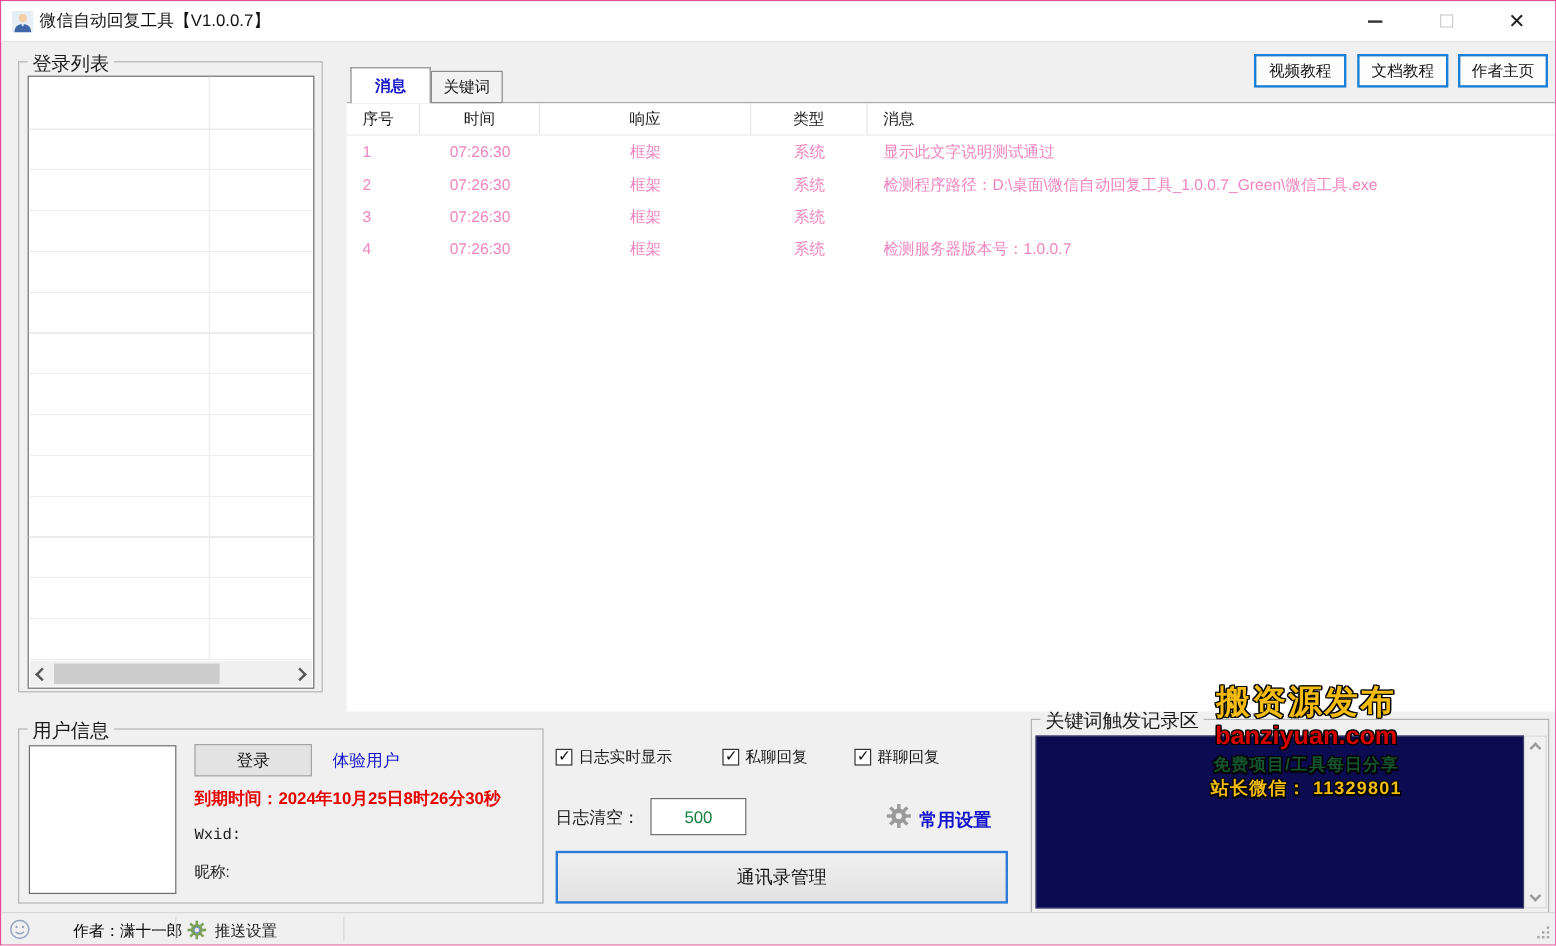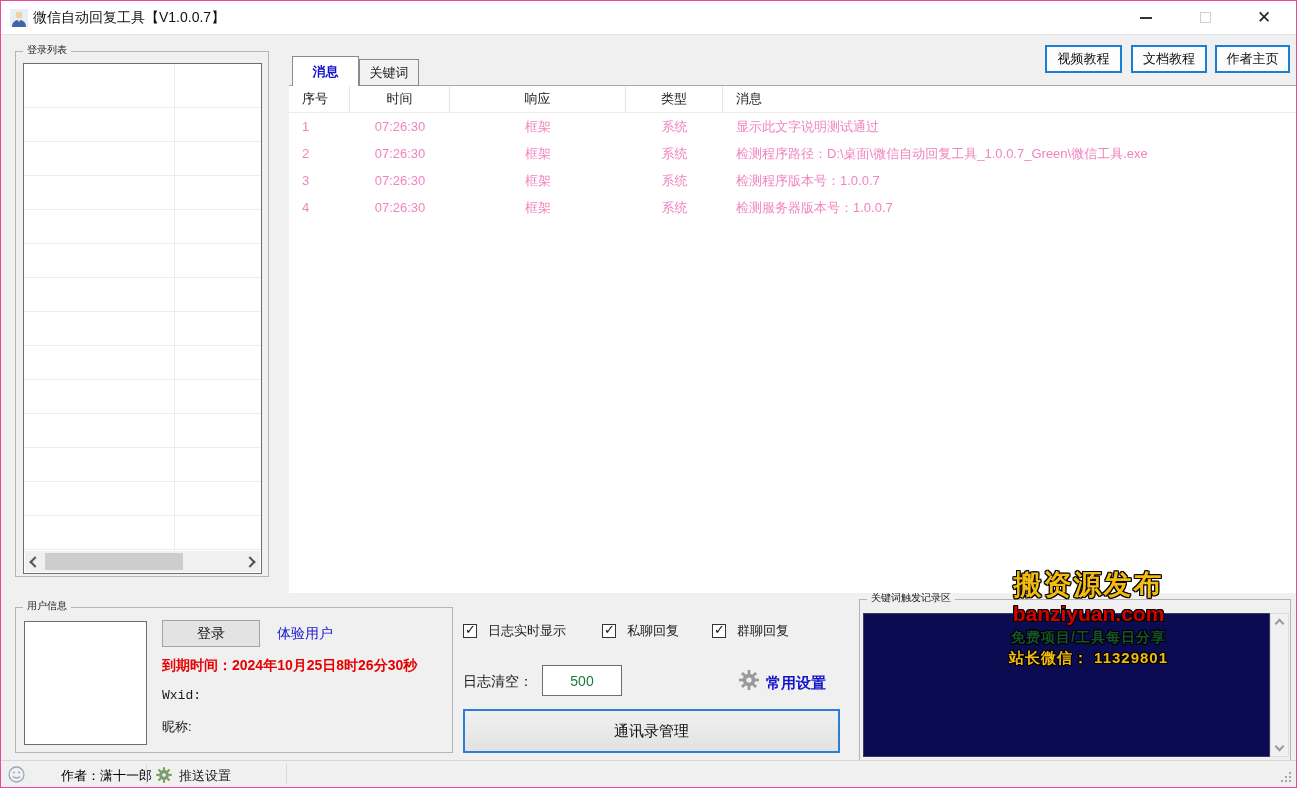--- a/index.html
+++ b/index.html
@@ -15,21 +15,21 @@
   .win-btn { position:absolute; top:0; width:46px; height:33px; display:flex; align-items:center;
              justify-content:center; }
   .btn-min { right:127px; } .btn-max { right:68px; } .btn-close { right:9px; }
   .min-glyph { width:12px; height:0; border-top:2px solid #333; }
   .max-glyph { width:11px; height:11px; border:1px solid #cfcfcf; }
   .close-glyph { font-size:17px; color:#222; line-height:1; }
 
   
   .groupbox { position:absolute; border:1px solid #b4b4b4; }
   .group-label { position:absolute; top:-9px; left:7px; background:#f0f0f0; padding:0 4px;
-                 font-size:10px; color:#1a1a1a; }
+                 font-size:16px; color:#1a1a1a; }
 
   
   .login-group { left:14px; top:50px; width:254px; height:526px; }
   .login-list { position:absolute; left:7px; top:11px; width:239px; height:511px;
                 background:#fff; border:1px solid #6d6d6d; }
   .ll-head { position:absolute; top:0; left:0; right:0; height:43px; }
   .ll-col1 { position:absolute; left:9px; top:10px; font-size:13px; color:#1a1a1a; }
   .ll-col2 { position:absolute; left:160px; top:10px; font-size:13px;
              font-family:"Liberation Mono","DejaVu Sans Mono",monospace; color:#1a1a1a; }
   .ll-vsep { position:absolute; left:150px; top:0; width:1px; height:486px; background:#ececec; }
@@ -72,21 +72,21 @@
                 border:1px solid #6d6d6d; }
   .login-btn { position:absolute; left:146px; top:12px; width:98px; height:27px; background:#e3e3e3;
                border:1px solid #a3a3a3; font-size:14px; color:#111; font-family:inherit; }
   .trial-label { position:absolute; left:261px; top:17px; font-size:14px; color:#1414cc; }
   .expire-label { position:absolute; left:146px; top:49px; font-size:14px; font-weight:bold; color:#e60000; }
   .wxid-label { position:absolute; left:146px; top:80px; font-size:13px; color:#1a1a1a;
                 font-family:"Liberation Mono","DejaVu Sans Mono",monospace; }
   .nick-label { position:absolute; left:146px; top:110px; font-size:13px; color:#1a1a1a; }
 
   
-  .checkitem { position:absolute; top:621px; display:flex; align-items:center; gap:11px; }
+  .checkitem { position:absolute; top:621px; display:flex; align-items:center; gap:5px; }
   .ck1 { left:462px; } .ck2 { left:601px; } .ck3 { left:711px; }
   .cbox { width:14px; height:14px; background:#fff; border:1px solid #333; position:relative; }
   .cbox::after { content:"✓"; position:absolute; left:1px; top:-3px; font-size:13px; color:#111; }
   .checkitem span.cklabel { font-size:13px; color:#1a1a1a; }
   .logclear-label { position:absolute; left:462px; top:672px; font-size:14px; color:#1a1a1a; }
   .logclear-input { position:absolute; left:541px; top:664px; width:80px; height:31px; background:#fff;
                     border:1px solid #6e6e6e; text-align:center; font-size:14px; color:#15803d;
                     font-family:inherit; }
   .gear { position:absolute; }
   .gear-common { left:737px; top:668px; }
@@ -194,21 +194,20 @@
           <div class="c2" style="color: rgb(241, 132, 191);">框架</div>
           <div class="c3" style="color: rgb(241, 132, 191);">系统</div>
           <div class="c4" style="color: rgb(241, 132, 191);">检测程序路径：D:\桌面\微信自动回复工具_1.0.0.7_Green\微信工具.exe</div>
         </div>
 
         <div class="log-row">
           <div class="c0" style="color: rgb(241, 132, 191);">3</div>
           <div class="c1" style="color: rgb(241, 132, 191);">07:26:30</div>
           <div class="c2" style="color: rgb(241, 132, 191);">框架</div>
           <div class="c3" style="color: rgb(241, 132, 191);">系统</div>
-          <div class="c4" style="color: rgb(241, 132, 191);">检测程序版本号：1.0.0.7</div>
         </div>
 
         <div class="log-row">
           <div class="c0" style="color: rgb(241, 132, 191);">4</div>
           <div class="c1" style="color: rgb(241, 132, 191);">07:26:30</div>
           <div class="c2" style="color: rgb(241, 132, 191);">框架</div>
           <div class="c3" style="color: rgb(241, 132, 191);">系统</div>
           <div class="c4" style="color: rgb(241, 132, 191);">检测服务器版本号：1.0.0.7</div>
         </div>
       </div>

